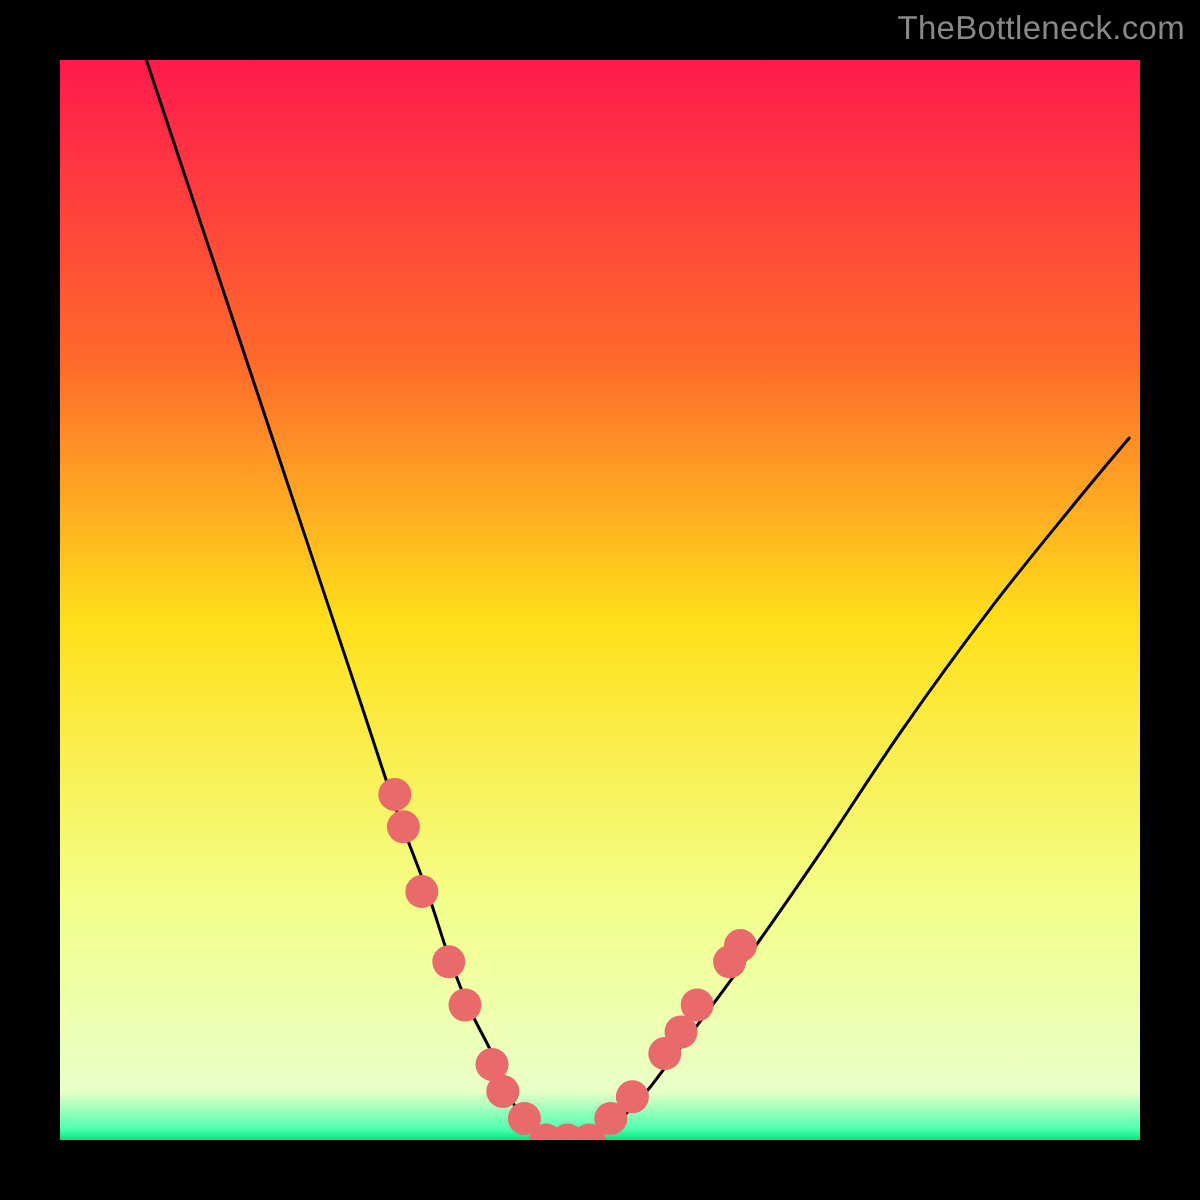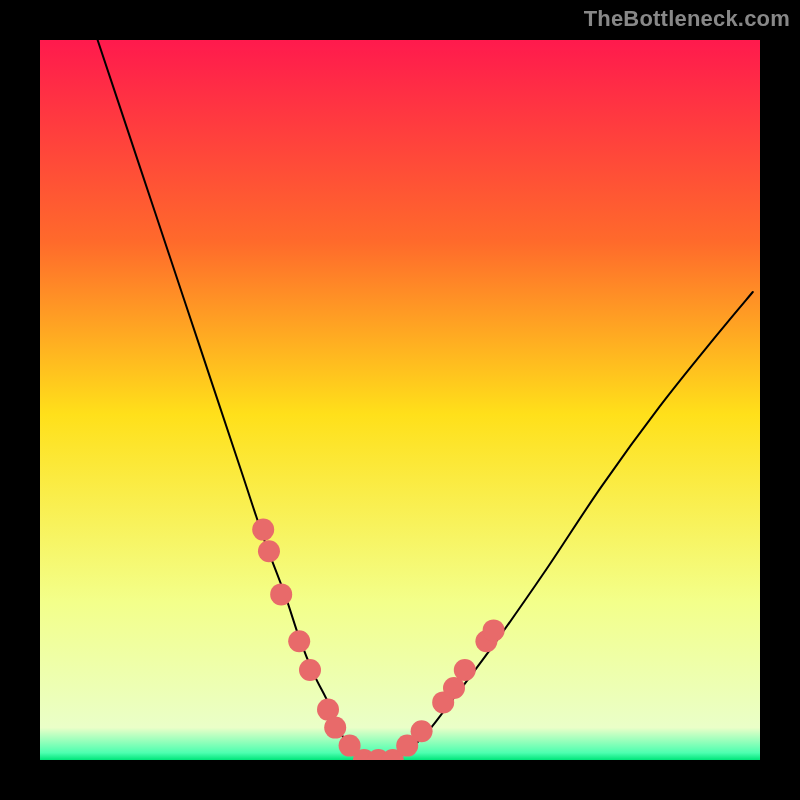--- a/index.html
+++ b/index.html
@@ -23,21 +23,21 @@
     top: 40px;
     width: 720px;
     height: 720px;
     overflow: hidden;
   }
   .watermark {
     position: absolute;
     top: 6px;
     right: 10px;
     font-size: 22px;
-    font-weight: 700;
+    font-weight: 400;
     color: #888;
     letter-spacing: 0.2px;
   }
   svg { display: block; }
 </style>
 </head>
 <body>
 
 <div class="frame">
 

